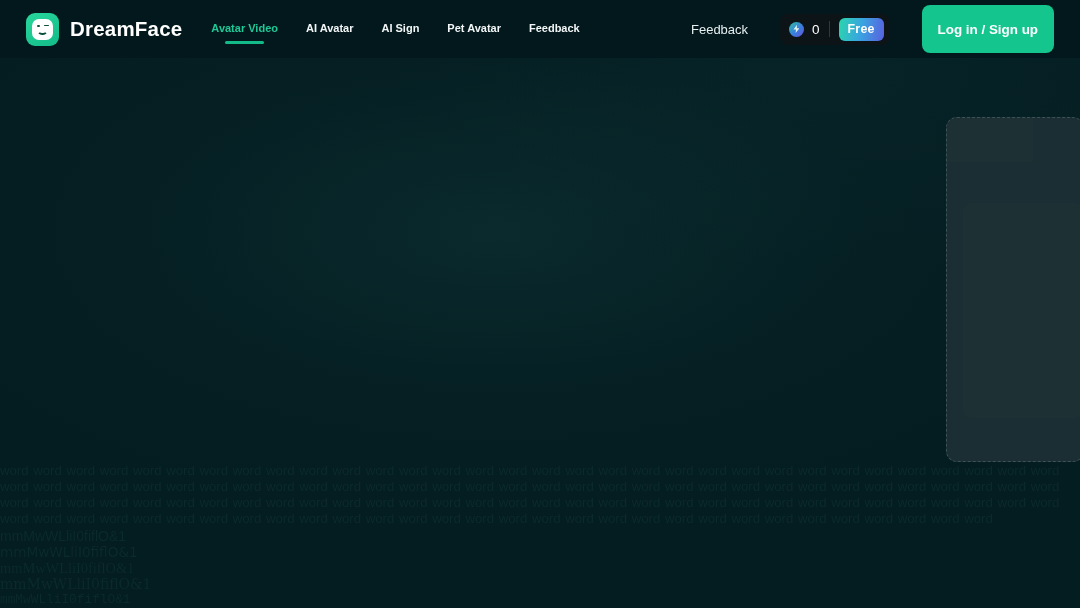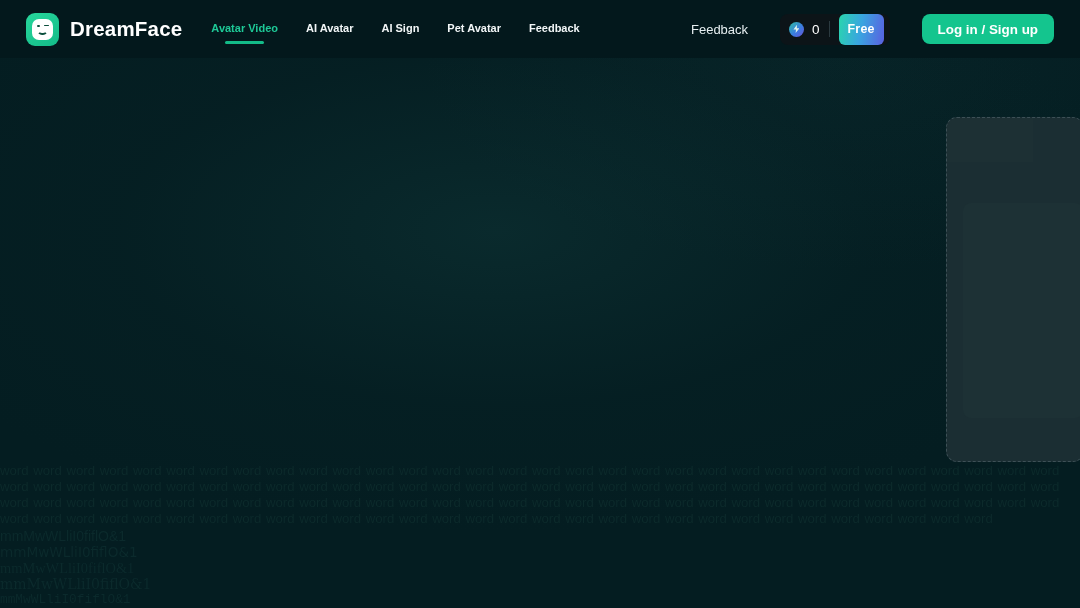--- a/index.html
+++ b/index.html
@@ -125,33 +125,33 @@
   }
   #credits-count {
     font-size: 13.5px; color: #ffffff; font-weight: normal;
   }
   .pill-divider {
     width: 1px; height: 16px;
     background: #2b3a40;
     margin: 0 1px;
   }
   #free-badge {
-    height: 31px; min-width: 42px;
+    height: 23px; min-width: 42px;
     border-radius: 6px;
     background: linear-gradient(100deg, #2ad6ad 0%, #39a5e0 48%, #5a5fe0 100%);
     display: flex; align-items: center; justify-content: center;
     padding: 0 9px;
     cursor: pointer;
   }
   #free-badge span {
     font-size: 12.4px; font-weight: bold; color: #ffffff;
     letter-spacing: 0.2px;
   }
   #login-button {
-    height: 30px;
+    height: 48px;
     border-radius: 8px;
     background: #14c58e;
     display: flex; align-items: center; justify-content: center;
     padding: 0 16px;
     cursor: pointer;
     border: none;
     font-family: "Liberation Sans", sans-serif;
   }
   #login-button span {
     font-size: 13.4px; font-weight: bold; color: #ffffff;

